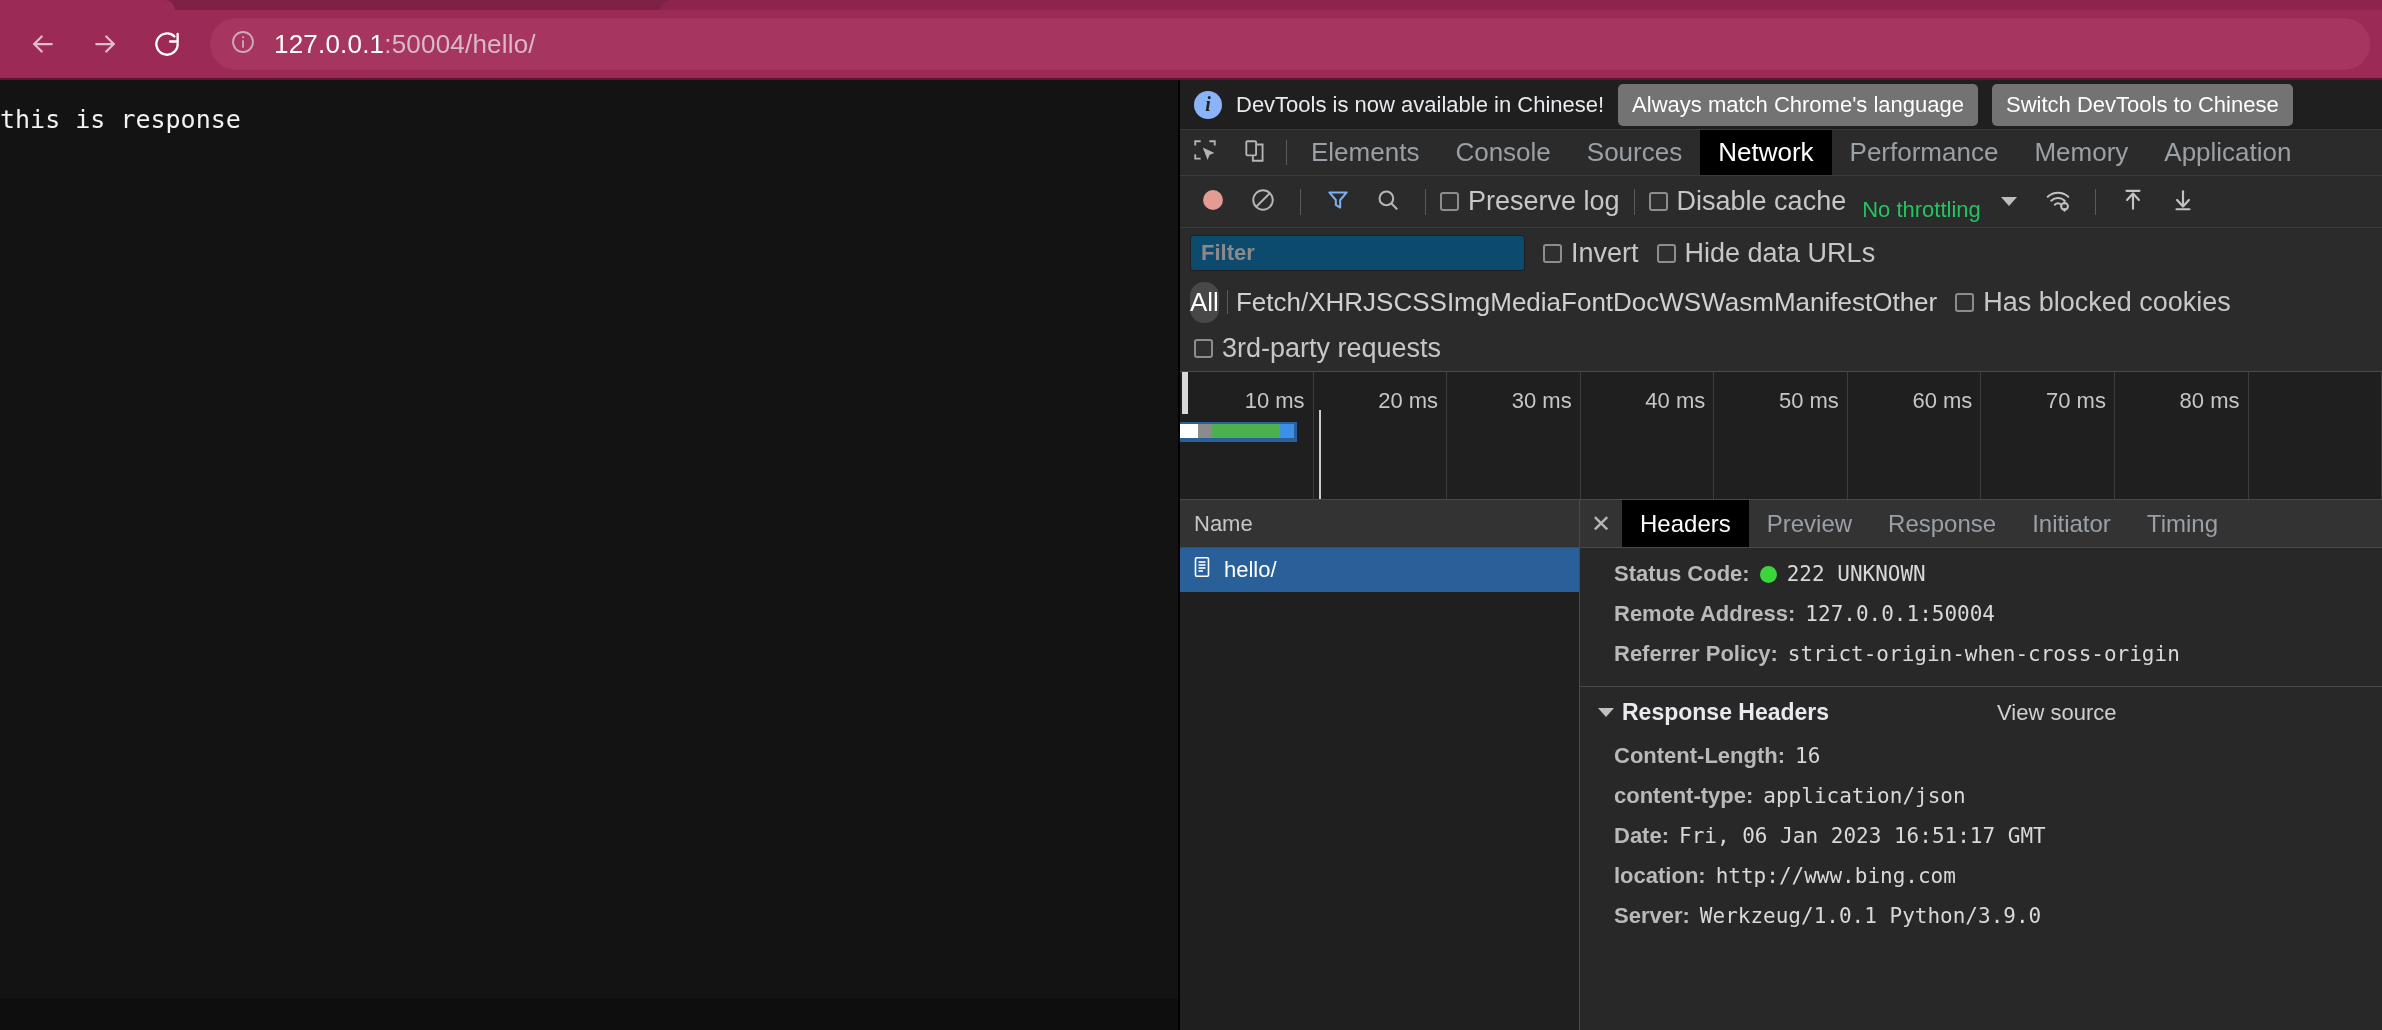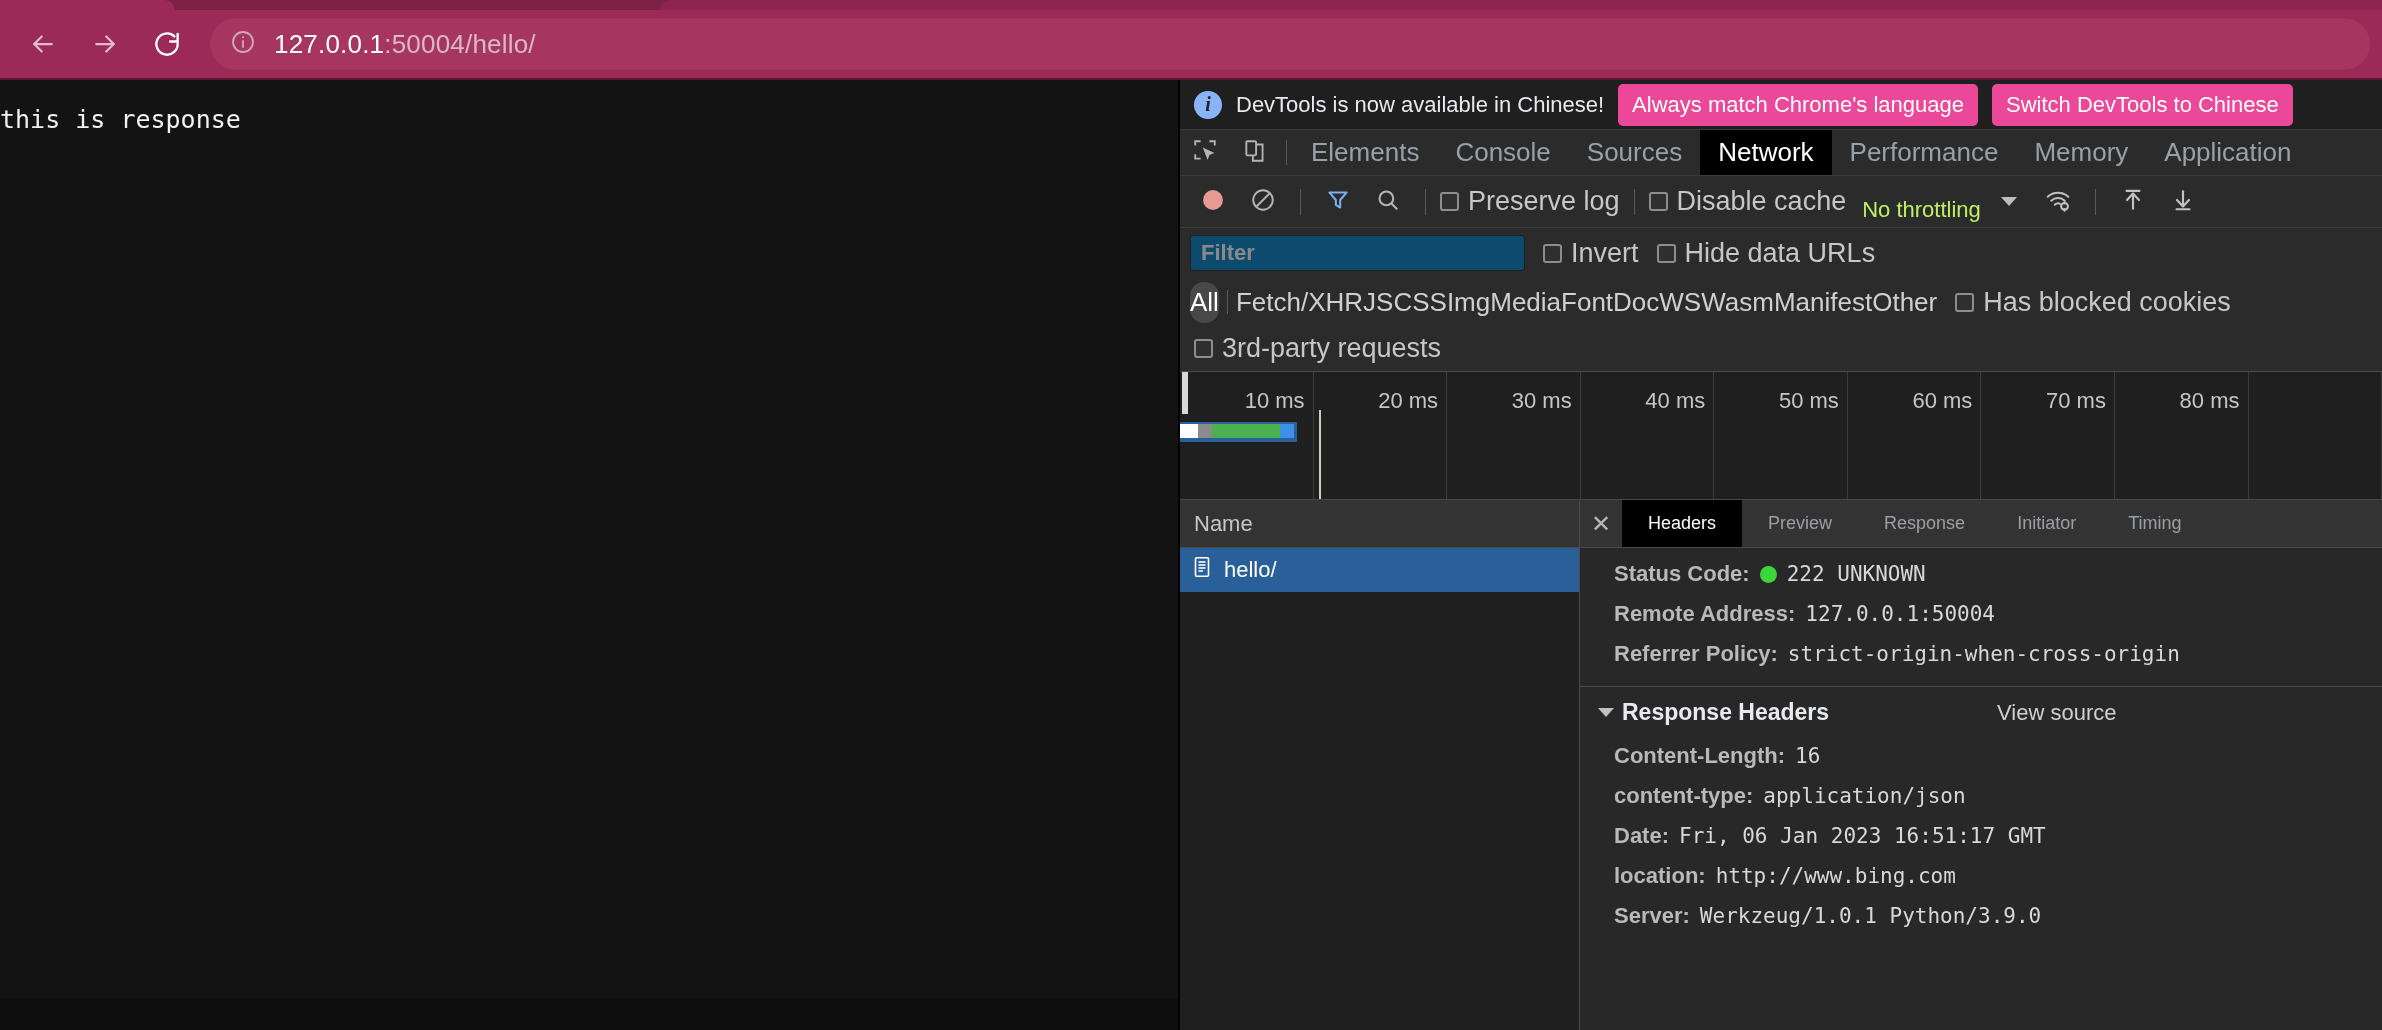--- a/index.html
+++ b/index.html
@@ -105,21 +105,21 @@
     color: #202124;
     font-size: 20px; font-weight: bold; font-style: italic;
     display: flex; align-items: center; justify-content: center;
     flex: 0 0 auto;
     font-family: "Liberation Serif", serif;
   }
   #infobar-message {
     color: #e8eaed; font-size: 22px; white-space: nowrap;
   }
   .infobar-btn {
-    background: #ec4899;
+    background: #737373;
     color: #ffffff;
     font-size: 22px;
     border: none;
     border-radius: 5px;
     padding: 8px 14px;
     white-space: nowrap;
     cursor: pointer;
     font-family: "Liberation Sans", sans-serif;
   }
 
@@ -175,21 +175,21 @@
     background: #2f2f2f;
     flex: 0 0 auto;
     cursor: pointer;
   }
   .cb-label {
     display: flex; align-items: center; gap: 9px;
     color: #c7c7c7; font-size: 27px; white-space: nowrap;
     cursor: pointer;
   }
   .throttle-select {
-    color: #bef264; font-size: 22px; white-space: nowrap;
+    color: #22c55e; font-size: 22px; white-space: nowrap;
     margin-left: 12px; cursor: pointer; margin-top: 16px;
   }
   .caret-down {
     width: 0; height: 0;
     border-left: 8px solid transparent;
     border-right: 8px solid transparent;
     border-top: 9px solid #bdbdbd;
     margin-left: 16px;
     flex: 0 0 auto;
     cursor: pointer;
@@ -336,22 +336,22 @@
     display: flex; align-items: stretch;
   }
   #detail-close {
     width: 42px;
     display: flex; align-items: center; justify-content: center;
     color: #b5b5b5; font-size: 24px;
     cursor: pointer;
   }
   .d-tab {
     display: flex; align-items: center;
-    padding: 0 26px;
-    color: #9aa0a6; font-size: 18px; white-space: nowrap;
+    padding: 0 18px;
+    color: #9aa0a6; font-size: 24px; white-space: nowrap;
     cursor: pointer;
   }
   .d-tab.active { background: #000000; color: #ffffff; }
 
   #detail-body {
     flex: 1 1 auto;
     overflow: hidden;
     padding-top: 6px;
   }
   .kv-line {

